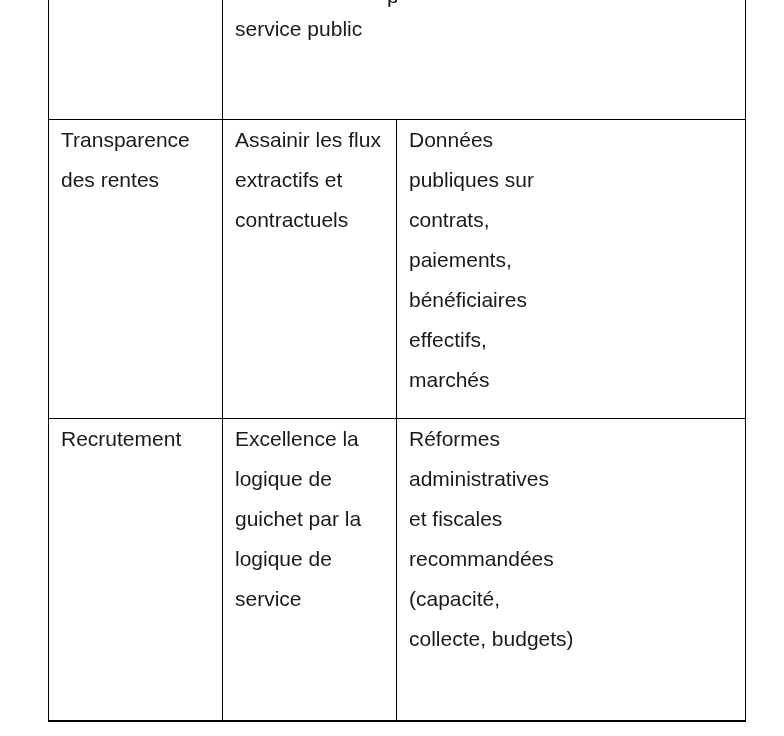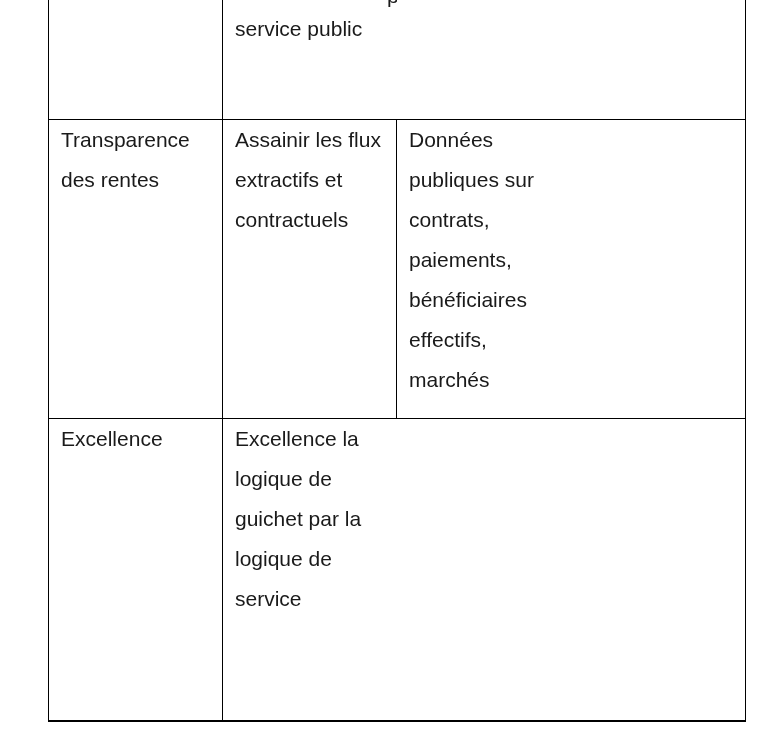--- a/index.html
+++ b/index.html
@@ -92,25 +92,33 @@
 contrats,
 paiements,
 bénéficiaires
 effectifs,
 marchés</div>
       </div>
     </div>
 
     <div class="row row-bottom">
       <div class="cell c1">
-        <div class="txt">Excellence</div>
+        <div class="txt">Recrutement</div>
       </div>
       <div class="cell c2">
         <div class="txt">Excellence la
 logique de
 guichet par la
 logique de
 service</div>
       </div>
+      <div class="cell c3">
+        <div class="txt">Réformes
+administratives
+et fiscales
+recommandées
+(capacité,
+collecte, budgets)</div>
+      </div>
     </div>
 
   </div>
 </div>
 
 </body></html>

